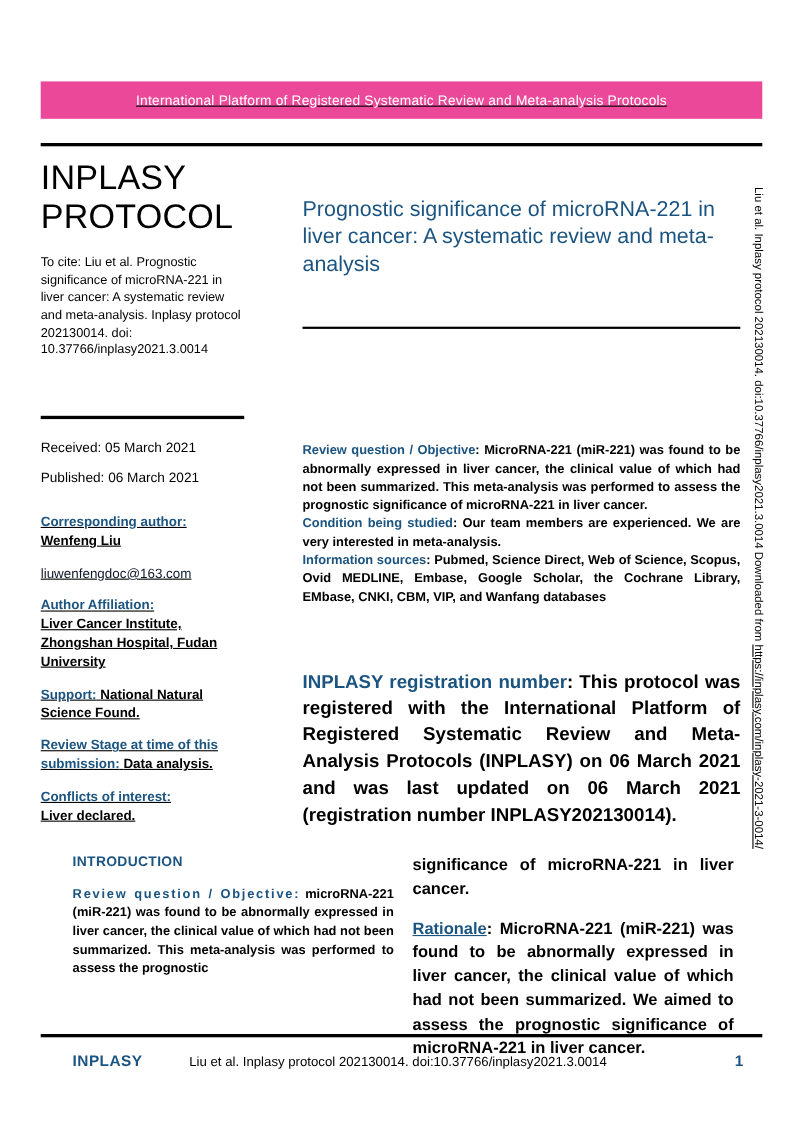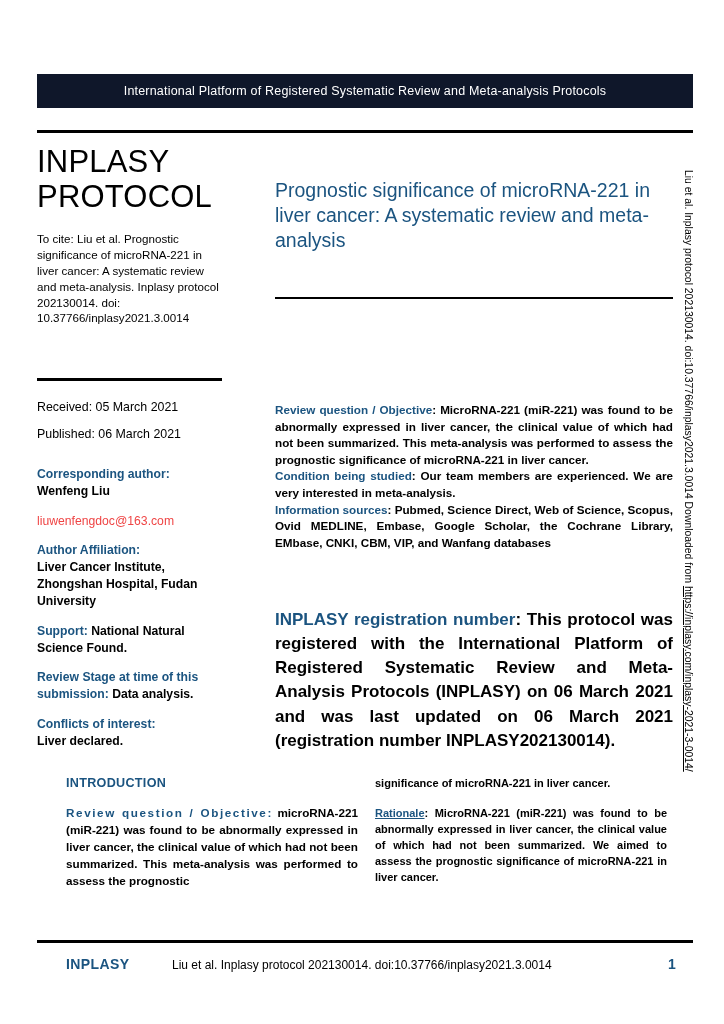--- a/index.html
+++ b/index.html
@@ -21,24 +21,25 @@
     background: #ffffff;
   }
 
   
   .banner {
     position: absolute;
     left: 37px;
     top: 74px;
     width: 656px;
     height: 34px;
-    background: #0f172a;
+    background: #ec4899;
     display: flex;
     align-items: center;
     justify-content: center;
+    text-decoration: underline;
   }
   .banner-text {
     color: #ffffff;
     font-size: 12.5px;
     letter-spacing: 0.2px;
     white-space: nowrap;
   }
 
   
   .rule-top {
@@ -88,31 +89,31 @@
   .dates div { margin-bottom: 8px; }
 
   .meta {
     position: absolute;
     left: 37px;
     top: 466px;
     width: 195px;
     font-size: 12.2px;
     line-height: 1.38;
   }
-  .meta .grp { margin-bottom: 13px; }
+  .meta .grp { margin-bottom: 13px; text-decoration: underline; }
   .meta .lbl {
     color: #1b5480;
     font-weight: bold;
   }
   .meta .val {
     color: #000;
     font-weight: bold;
   }
   .meta .email {
-    color: #ef4444;
+    color: #0f172a;
     font-weight: normal;
   }
 
   
   .title {
     position: absolute;
     left: 275px;
     top: 178px;
     width: 400px;
     font-size: 19.5px;
@@ -185,21 +186,21 @@
   }
   .intro-col-left .q {
     letter-spacing: 1.6px;
     color: #1b5480;
   }
   .intro-col-right {
     position: absolute;
     left: 375px;
     top: 776px;
     width: 292px;
-    font-size: 11px;
+    font-size: 15px;
     line-height: 1.45;
     font-weight: bold;
     text-align: justify;
   }
   .intro-col-right .lbl { color: #1b5480; text-decoration: underline; }
   .intro-col-right p { margin: 0; }
   .intro-col-right .gap { height: 14px; }
 
   
   .footer-rule {

